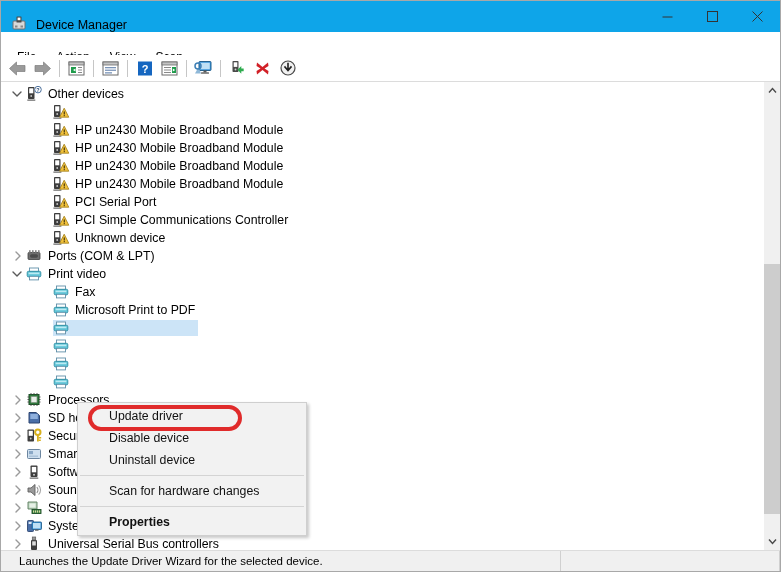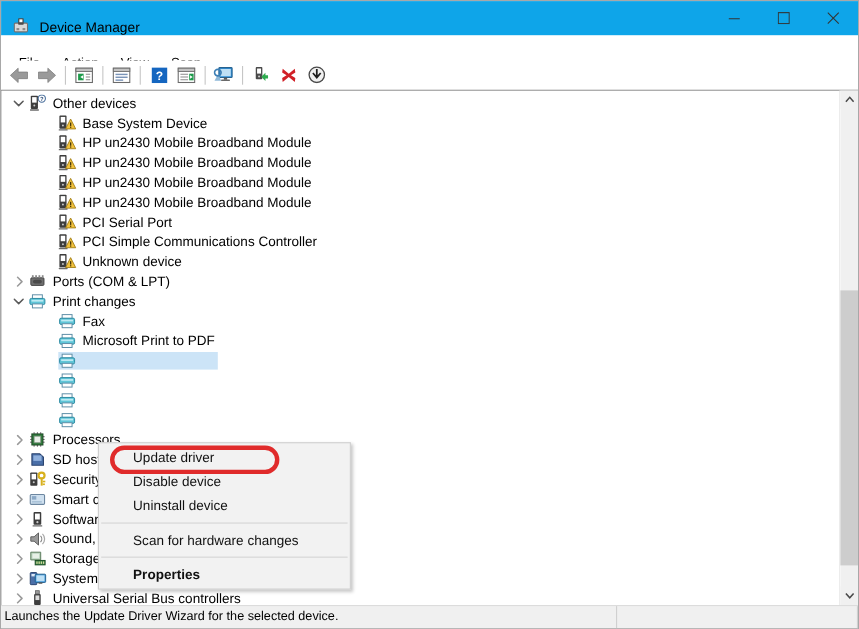--- a/index.html
+++ b/index.html
@@ -81,21 +81,21 @@
     background: #c6c6c6;
     margin: 0 4px;
     flex: none;
   }
 
   
   .content {
     flex: 1 1 auto;
     position: relative;
     display: flex;
-    background: #000000;
+    background: #8b5cf6;
     overflow: hidden;
   }
   .tree {
     flex: 1 1 auto;
     position: relative;
     padding-top: 3px;
     overflow: hidden;
     background: #ffffff;
   }
   .row {
@@ -138,29 +138,29 @@
 
   
   .statusbar {
     height: 21px;
     background: #f0f0f0;
     border-top: 1px solid #dcdcdc;
     display: flex; align-items: stretch;
     font-size: 11.5px; color: #000000;
     flex: none;
   }
-  .sb-pane { display: flex; align-items: center; padding: 0 3px; }
+  .sb-pane { display: flex; align-items: center; padding: 0 18px; }
   .sb-main { flex: 0 0 560px; border-right: 1px solid #d0d0d0; }
   .sb-mid  { flex: 1 1 auto; border-right: 1px solid #d0d0d0; }
   .sb-right { flex: 0 0 100px; justify-content: center; color: #3a3a3a; }
 
   
   .ctxmenu {
     position: absolute;
-    left: 88px; top: 320px;
+    left: 76px; top: 320px;
     width: 230px;
     background: #f2f2f2;
     border: 1px solid #cfcfcf;
     box-shadow: 2px 2px 3px rgba(0,0,0,0.22);
     padding: 2px 0;
     z-index: 40;
   }
   .ctx-item {
     height: 22px;
     display: flex; align-items: center;
@@ -335,21 +335,20 @@
           <div class="lbl-wrap">
             <span class="ico"><svg width="17" height="16" viewBox="0 0 17 16">
                 <rect x="1" y="1" width="6.5" height="12" rx="0.8" fill="#3d3d3d"></rect>
                 <rect x="2.2" y="2.3" width="4.1" height="5" fill="#ffffff"></rect>
                 <circle cx="4.2" cy="10" r="0.9" fill="#c9c9c9"></circle>
                 <rect x="0.3" y="13.4" width="8.2" height="1.3" rx="0.4" fill="#6b6b6b"></rect>
                 <path d="M11.2 4.2 L15.8 13.2 L6.6 13.2 Z" fill="#f2c23c" stroke="#a07c14" stroke-width="0.8" stroke-linejoin="round"></path>
                 <rect x="10.7" y="7.4" width="1.1" height="3.1" fill="#3a2c06"></rect>
                 <rect x="10.7" y="11.1" width="1.1" height="1.1" fill="#3a2c06"></rect>
               </svg></span>
-            <span class="lbl">Base System Device</span>
           </div>
         </div>
         <div class="row">
           <div style="width: 52px; flex: 0 0 auto; height: 18px; display: flex; align-items: center; justify-content: flex-end; padding-right: 4px;"></div>
           <div class="lbl-wrap">
             <span class="ico"><svg width="17" height="16" viewBox="0 0 17 16">
                 <rect x="1" y="1" width="6.5" height="12" rx="0.8" fill="#3d3d3d"></rect>
                 <rect x="2.2" y="2.3" width="4.1" height="5" fill="#ffffff"></rect>
                 <circle cx="4.2" cy="10" r="0.9" fill="#c9c9c9"></circle>
                 <rect x="0.3" y="13.4" width="8.2" height="1.3" rx="0.4" fill="#6b6b6b"></rect>
@@ -474,21 +473,21 @@
               <path d="M1 2 L5 6 L9 2" fill="none" stroke="#5a5a5a" stroke-width="1.4" stroke-linecap="round" stroke-linejoin="round"></path>
             </svg>
           </div>
           <div class="lbl-wrap">
             <span class="ico"><svg width="17" height="16" viewBox="0 0 17 16">
                 <rect x="3.5" y="2" width="9" height="3.5" fill="#ffffff" stroke="#5f8fa8" stroke-width="0.9"></rect>
                 <rect x="1.2" y="5.3" width="13.6" height="5.6" rx="1.3" fill="#5fc6d8" stroke="#2f8ca3" stroke-width="0.9"></rect>
                 <rect x="2.6" y="6.6" width="10.8" height="1.6" fill="#bdeaf3"></rect>
                 <rect x="3.5" y="10.3" width="9" height="3.6" fill="#ffffff" stroke="#5f8fa8" stroke-width="0.9"></rect>
               </svg></span>
-            <span class="lbl">Print changes</span>
+            <span class="lbl">Print video</span>
           </div>
         </div>
         <div class="row">
           <div style="width: 52px; flex: 0 0 auto; height: 18px; display: flex; align-items: center; justify-content: flex-end; padding-right: 4px;"></div>
           <div class="lbl-wrap">
             <span class="ico"><svg width="17" height="16" viewBox="0 0 17 16">
                 <rect x="3.5" y="2" width="9" height="3.5" fill="#ffffff" stroke="#5f8fa8" stroke-width="0.9"></rect>
                 <rect x="1.2" y="5.3" width="13.6" height="5.6" rx="1.3" fill="#5fc6d8" stroke="#2f8ca3" stroke-width="0.9"></rect>
                 <rect x="2.6" y="6.6" width="10.8" height="1.6" fill="#bdeaf3"></rect>
                 <rect x="3.5" y="10.3" width="9" height="3.6" fill="#ffffff" stroke="#5f8fa8" stroke-width="0.9"></rect>

